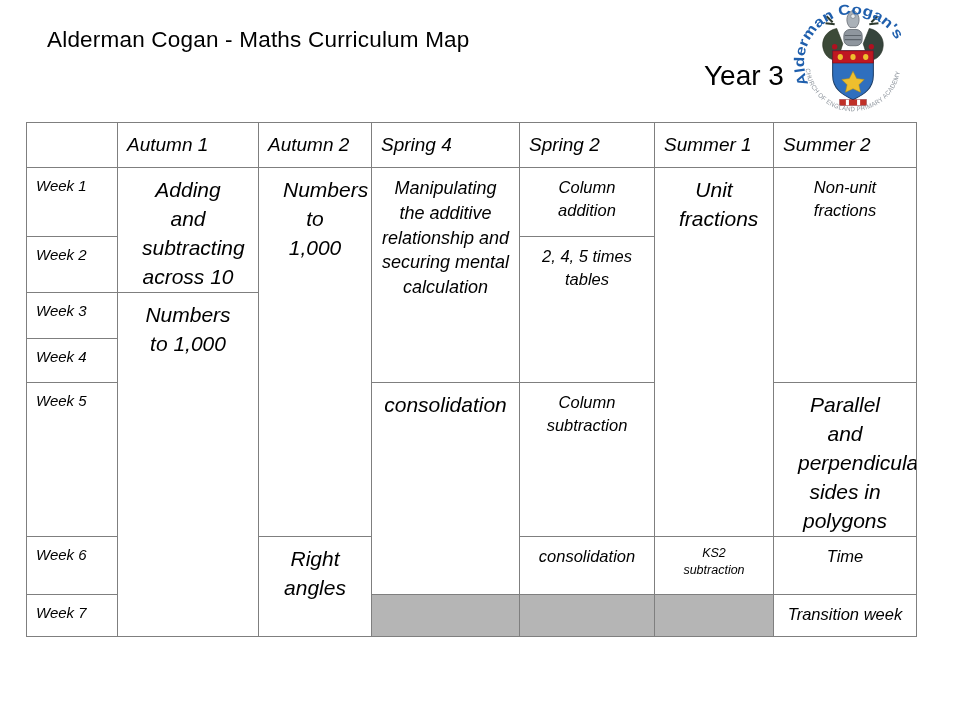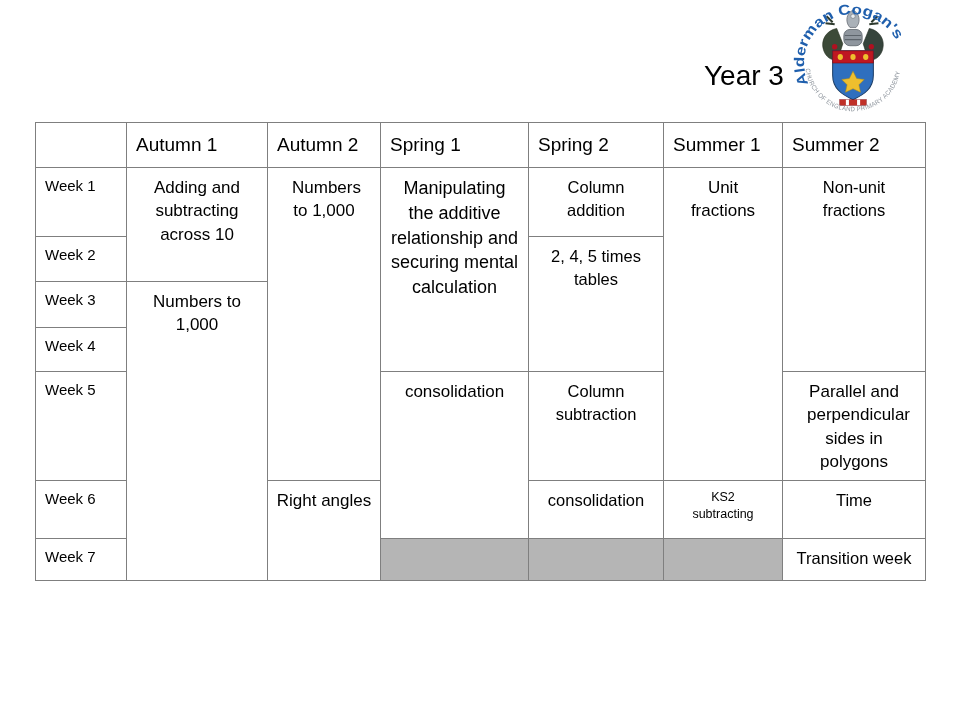--- a/index.html
+++ b/index.html
@@ -12,48 +12,49 @@
   .page{
     position:relative;width:960px;height:720px;background:#ffffff;
     font-family:"Liberation Sans",sans-serif;color:var(--ink);overflow:hidden;
     margin:0 auto;
   }
   .title{position:absolute;left:47px;top:27px;font-size:22.5px;letter-spacing:.2px;}
   .year{position:absolute;left:704px;top:60px;font-size:28px;}
   .logo{position:absolute;left:791px;top:4px;}
 
   table.map{
-    position:absolute;left:35px;top:122px;
-    border-collapse:collapse;table-layout:fixed;width:890px;
+    position:absolute;left:26px;top:122px;
+    border-collapse:collapse;table-layout:fixed;width:890px;font-style:italic;
   }
   .map th,.map td{border:1px solid var(--grid);overflow:hidden;}
   .map th{
     font-size:19px;font-weight:normal;text-align:left;
     vertical-align:middle;padding:0 0 0 9px;
   }
   td.week{
     font-size:15px;text-align:left;vertical-align:top;
     padding:9px 0 0 9px;white-space:nowrap;
   }
   td.cell{
     text-align:center;vertical-align:top;
     padding:8px 8px 0 8px;line-height:1.38;
   }
   td.cell.narrow{padding-left:24px;padding-right:24px;}
   .fs-lg{font-size:16.5px;margin-left:24px;}
-  .fs-md{font-size:17px;}
+  .fs-md{font-size:21px;}
   .fs-sm{font-size:18px;}
   .fs-xs{font-size:12.5px;line-height:1.25;}
   td.gray{background:var(--gray-cell);}
 </style>
 </head>
 <body>
 
 <div class="page">
 
+  <div class="title">Alderman Cogan - Maths Curriculum Map</div>
   <div class="year">Year 3</div>
 
   <svg class="logo" width="124" height="114" viewBox="0 0 120 112">
     <defs>
       <path id="arcTop" d="M 16.5,78.3 A 48,48 0 0 1 103.5,37.7"></path>
       <path id="arcBottom" d="M 13.3,63.7 A 47,47 0 0 0 106.7,63.7"></path>
     </defs>
     <circle cx="60" cy="58" r="57" fill="#ffffff"></circle>
     <g>
 
@@ -96,21 +97,21 @@
       <col style="width:148px">
         <col style="width:135px">
         <col style="width:119px">
       <col style="width:143px">
     </colgroup>
     <thead>
       <tr style="height:45px">
         <th></th>
         <th>Autumn 1</th>
         <th>Autumn 2</th>
-        <th>Spring 1</th>
+        <th>Spring 4</th>
         <th>Spring 2</th>
         <th>Summer 1</th>
         <th>Summer 2</th>
       </tr>
     </thead>
     <tbody>
       <tr style="height:69px">
         <td class="week">Week 1</td>
         <td class="cell fs-md narrow" rowspan="2">Adding and subtracting across 10</td>
         <td class="cell fs-md narrow" rowspan="5">Numbers to 1,000</td>
@@ -133,21 +134,21 @@
       <tr style="height:109px">
         <td class="week">Week 5</td>
         <td class="cell fs-md" rowspan="2">consolidation</td>
         <td class="cell fs-lg narrow">Column subtraction</td>
         <td class="cell fs-md narrow">Parallel and perpendicular sides in polygons</td>
       </tr>
       <tr style="height:58px">
         <td class="week">Week 6</td>
         <td class="cell fs-md" rowspan="2">Right angles</td>
         <td class="cell fs-lg">consolidation</td>
-        <td class="cell fs-xs narrow">KS2 subtracting</td>
+        <td class="cell fs-xs narrow">KS2 subtraction</td>
         <td class="cell fs-lg">Time</td>
       </tr>
       <tr style="height:42px">
         <td class="week">Week 7</td>
         <td class="cell gray"></td>
         <td class="cell gray"></td>
         <td class="cell gray"></td>
         <td class="cell fs-lg">Transition week</td>
       </tr>
     </tbody>

